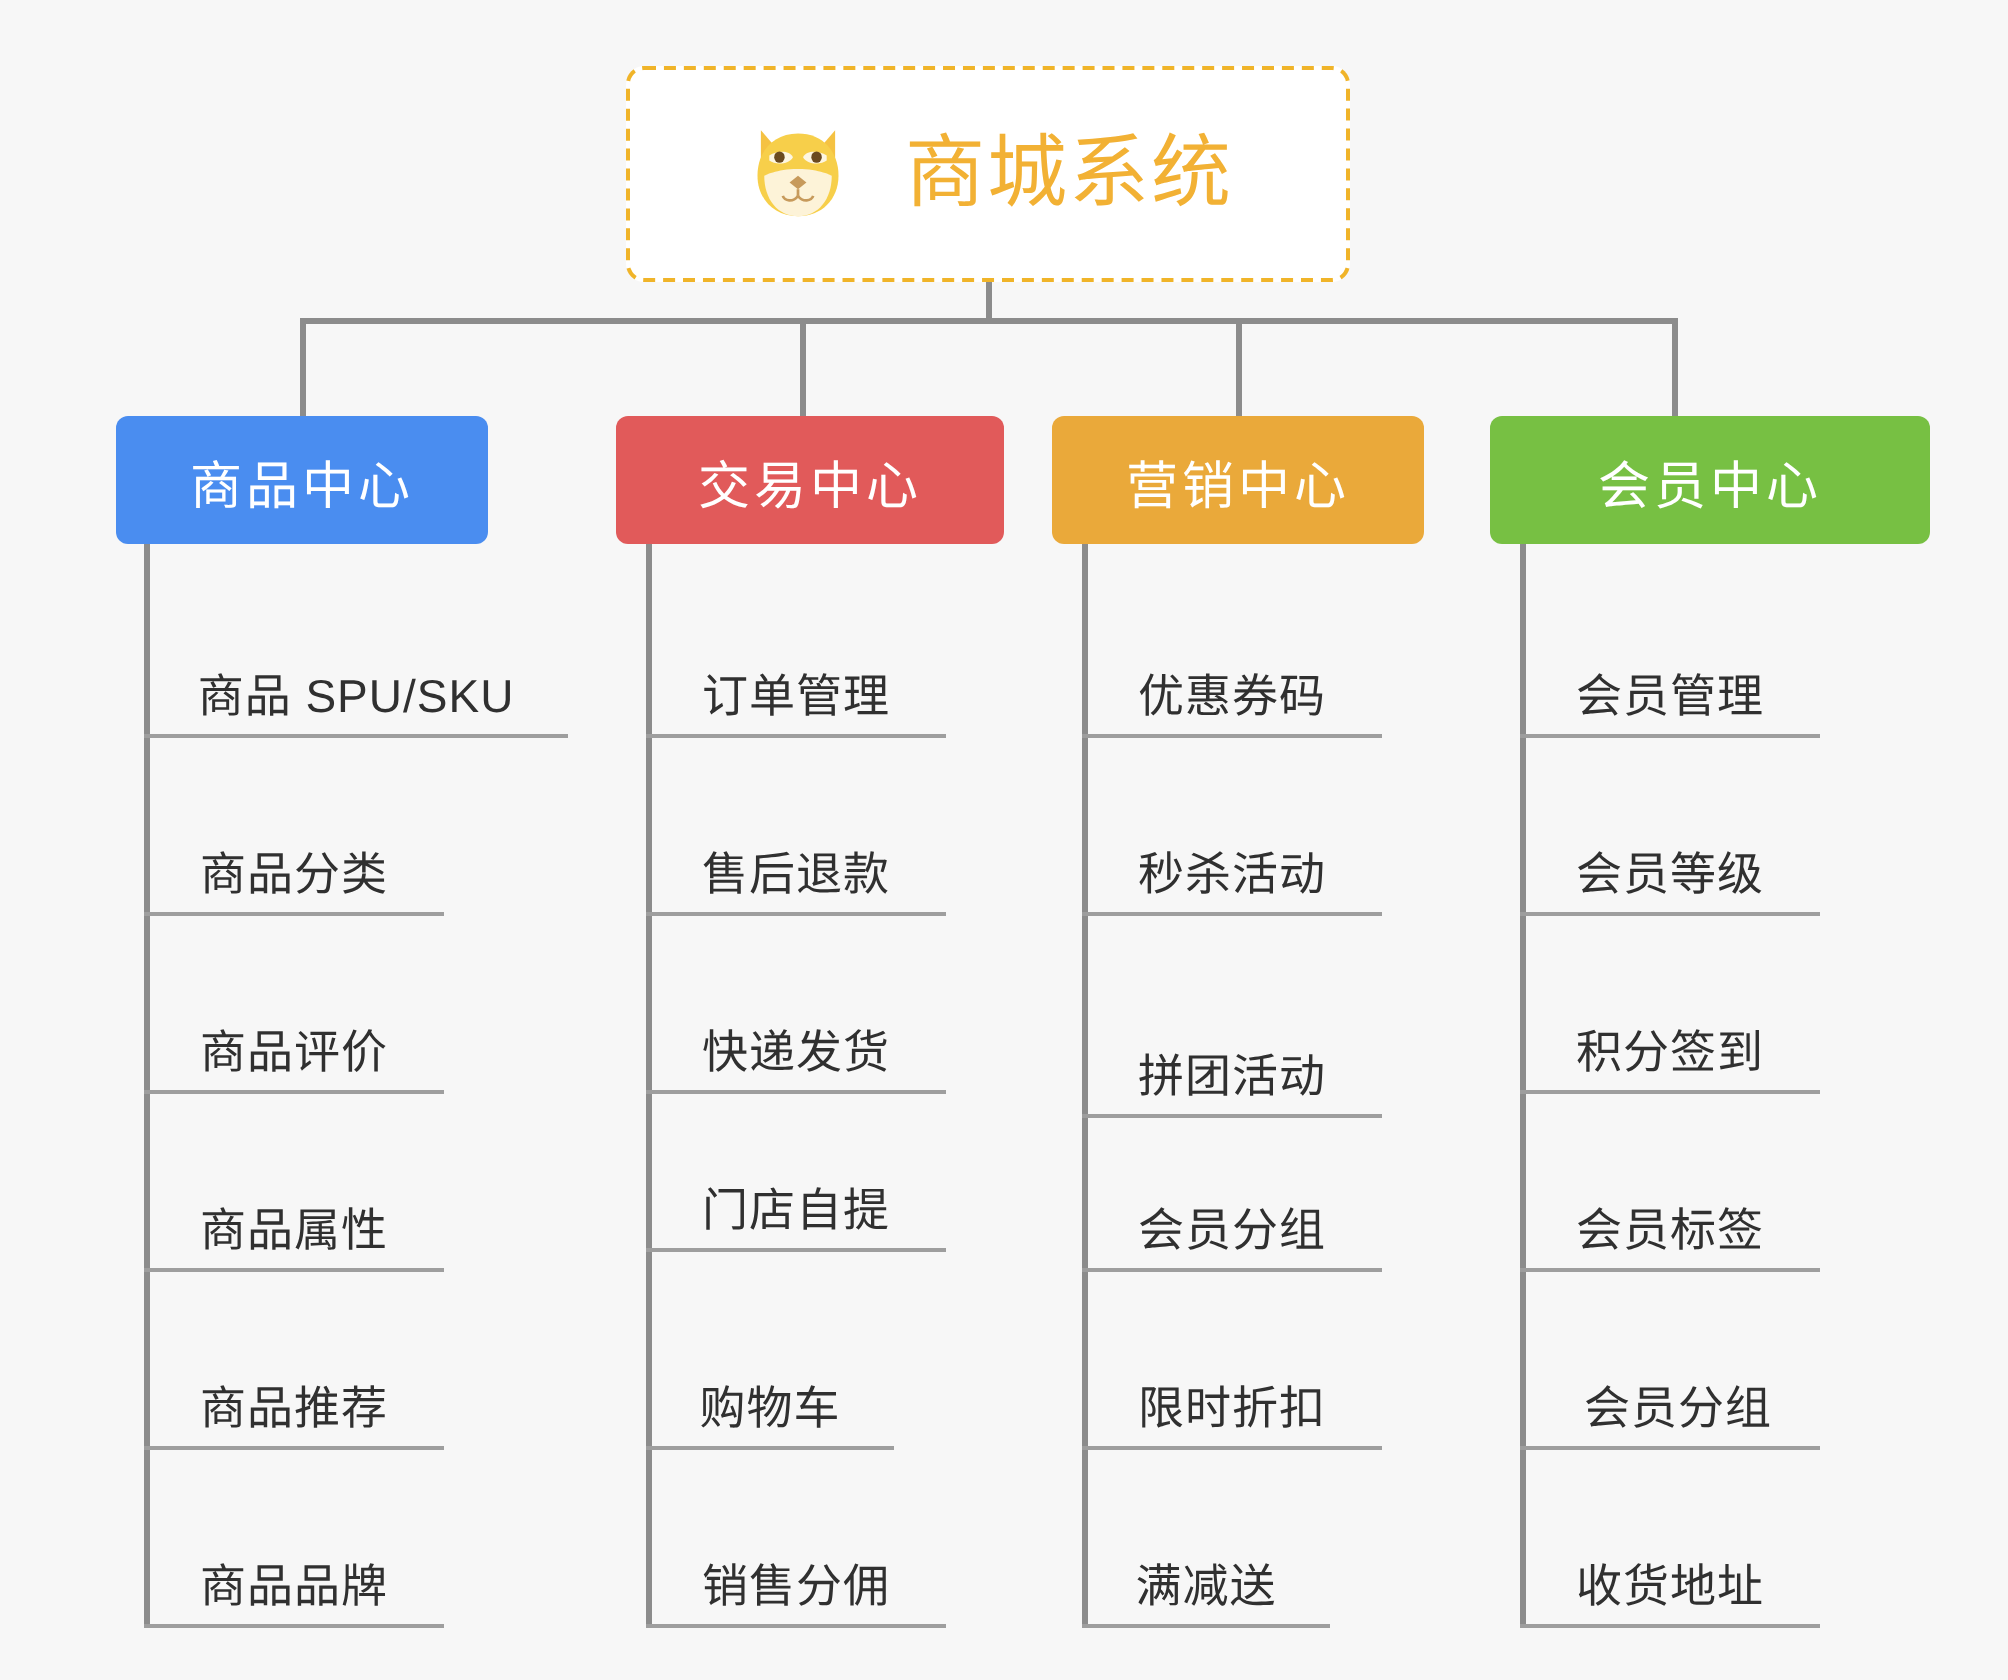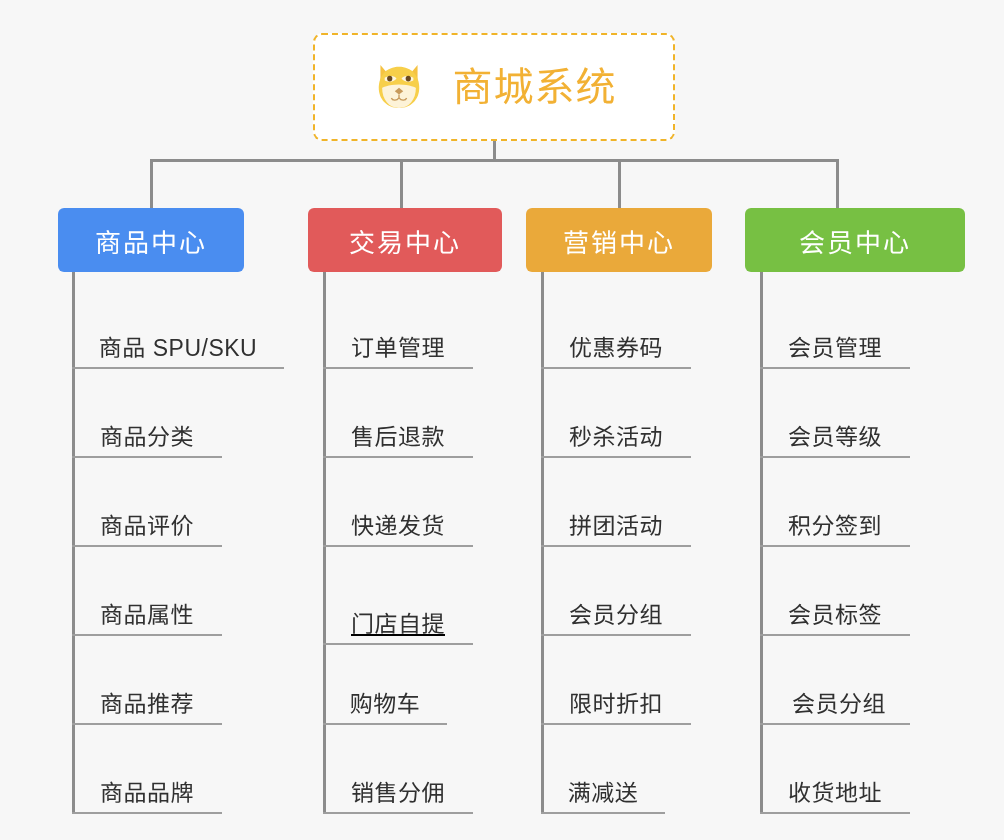--- a/index.html
+++ b/index.html
@@ -171,42 +171,42 @@
         <div class="leaf-spine" style="height: 542px;"></div>
         <div class="leaf-item" style="top: 8px; width: 150px;">
           <span class="leaf-label">订单管理</span>
         </div>
         <div class="leaf-item" style="top: 97px; width: 150px;">
           <span class="leaf-label">售后退款</span>
         </div>
         <div class="leaf-item" style="top: 186px; width: 150px;">
           <span class="leaf-label">快递发货</span>
         </div>
-        <div class="leaf-item" style="top: 284px; width: 150px; text-decoration: underline;">
+        <div class="leaf-item" style="top: 265px; width: 150px;">
           <span class="leaf-label">门店自提</span>
         </div>
         <div class="leaf-item" style="top: 364px; width: 124px;">
           <span class="leaf-label">购物车</span>
         </div>
         <div class="leaf-item" style="top: 453px; width: 150px;">
           <span class="leaf-label">销售分佣</span>
         </div>
       </div>
       <div class="cat-box" style="left: 526px; width: 186px; background: rgb(234, 169, 58);">
         <span>营销中心</span>
       </div>
       <div class="leaf-col" style="left: 541px;">
         <div class="leaf-spine" style="height: 542px;"></div>
         <div class="leaf-item" style="top: 8px; width: 150px;">
           <span class="leaf-label">优惠券码</span>
         </div>
         <div class="leaf-item" style="top: 97px; width: 150px;">
           <span class="leaf-label">秒杀活动</span>
         </div>
-        <div class="leaf-item" style="top: 186px; width: 150px;">
+        <div class="leaf-item" style="top: 198px; width: 150px;">
           <span class="leaf-label">拼团活动</span>
         </div>
         <div class="leaf-item" style="top: 275px; width: 150px;">
           <span class="leaf-label">会员分组</span>
         </div>
         <div class="leaf-item" style="top: 364px; width: 150px;">
           <span class="leaf-label">限时折扣</span>
         </div>
         <div class="leaf-item" style="top: 453px; width: 124px;">
           <span class="leaf-label">满减送</span>

